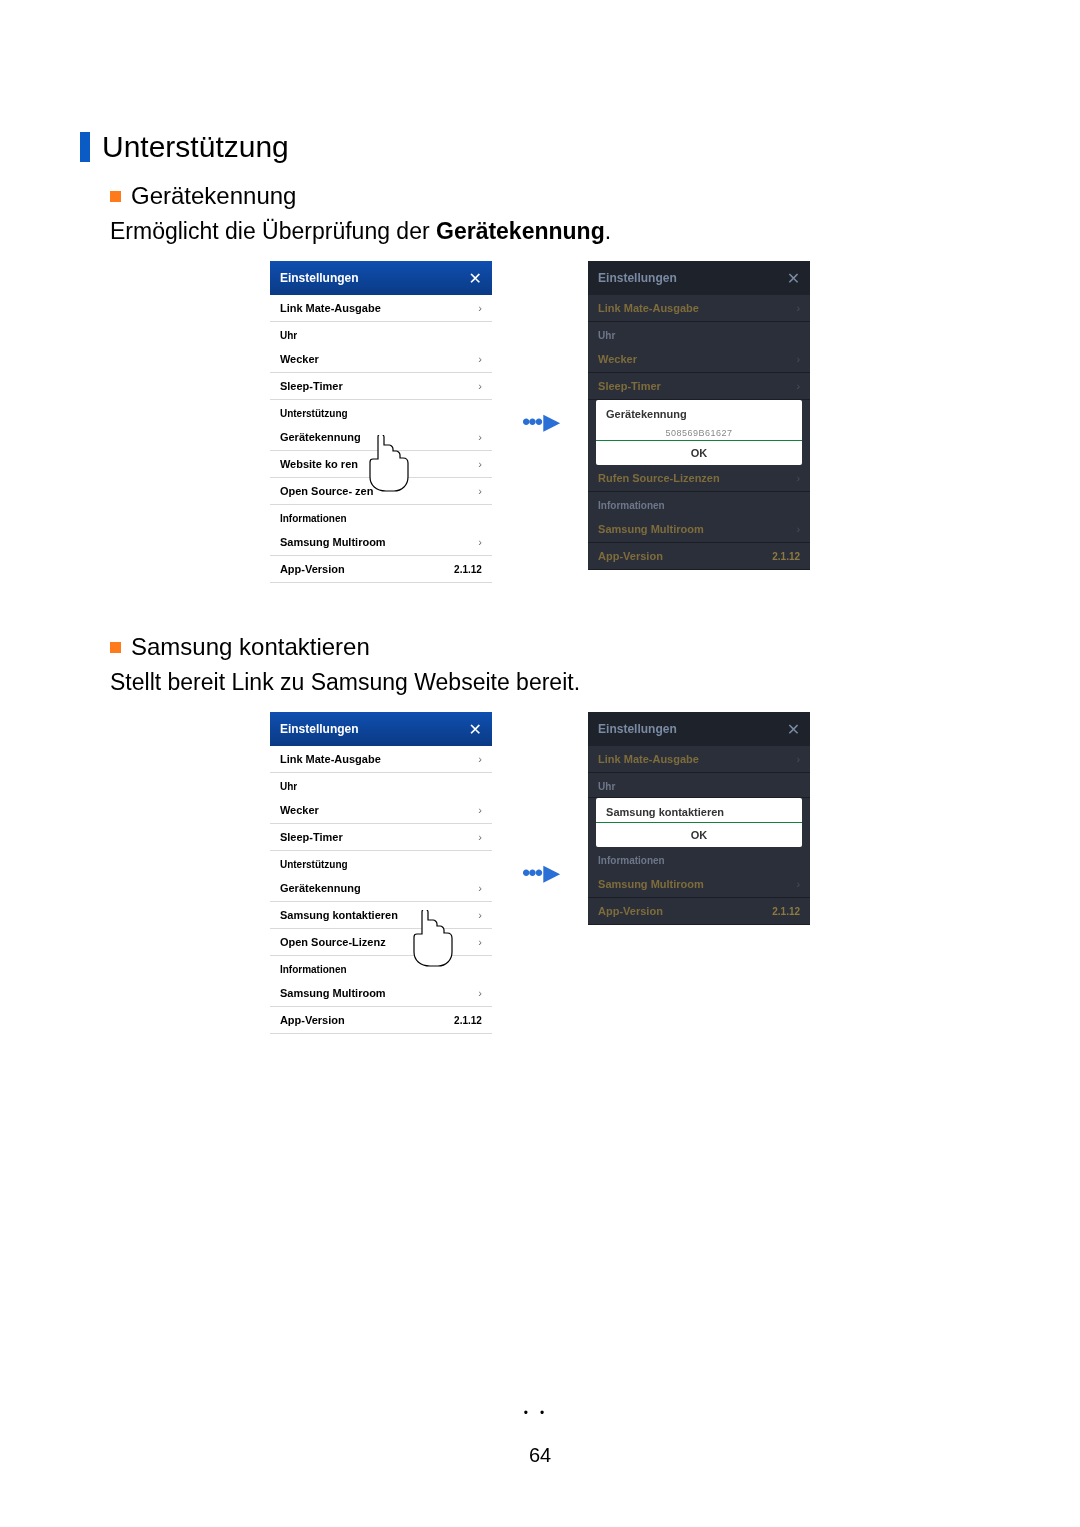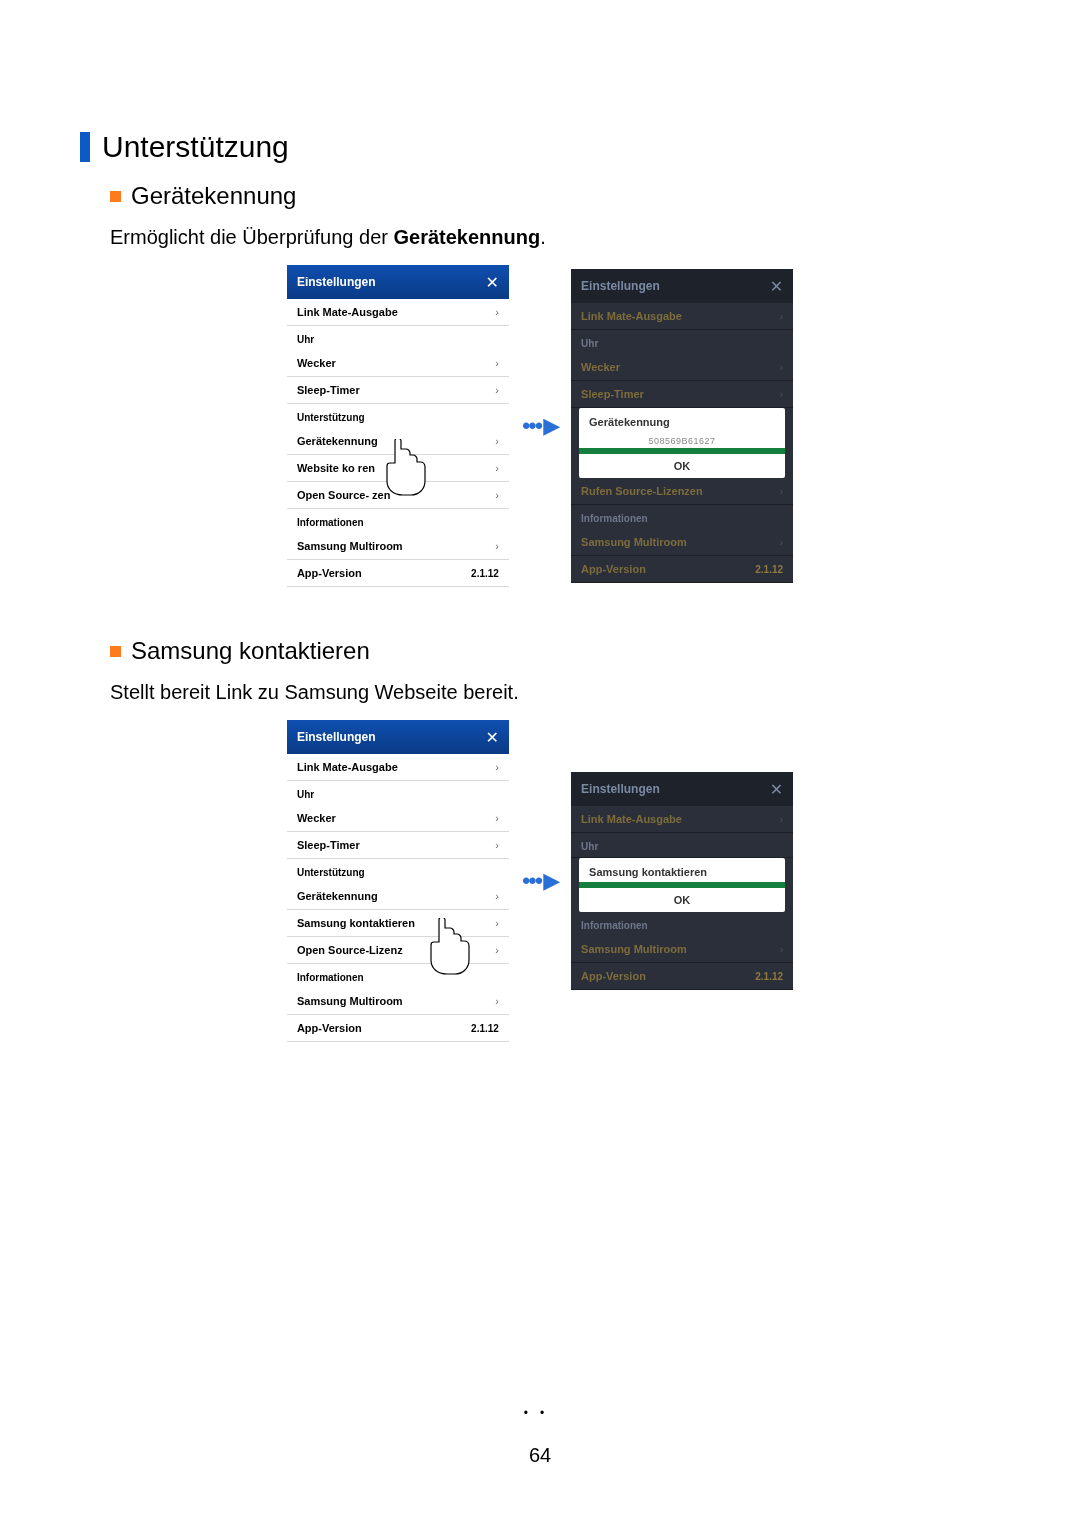--- a/index.html
+++ b/index.html
@@ -11,26 +11,25 @@
     color: #000;
     position: relative;
     padding: 130px 80px 0 80px;
   }
   .h1-row { display: flex; align-items: center; margin-bottom: 18px; }
   .h1-bar { width: 10px; height: 30px; background: #0b5bc4; margin-right: 12px; }
   .h1-text { font-size: 30px; font-weight: normal; color: #000; }
   .h2-row { display: flex; align-items: center; margin: 14px 0 8px 30px; }
   .h2-sq { width: 11px; height: 11px; background: #ff7a1a; margin-right: 10px; }
   .h2-text { font-size: 24px; font-weight: normal; }
-  .body-text { font-size: 20px; margin: 16px 0 16px 30px; }
+  .body-text { font-size: 23px; margin: 0 0 16px 30px; }
   .figure-row {
     display: flex;
-    align-items: center;
     justify-content: center;
-    gap: 13px;
+    gap: 30px;
     margin-bottom: 50px;
   }
   .arrow {
     color: #2a6fd6;
     font-size: 24px;
     display: flex;
     align-items: center;
     letter-spacing: -2px;
   }
   .arrow .tri {
@@ -126,21 +125,21 @@
     text-align: center;
     padding: 4px 0 2px 0;
     letter-spacing: 0.5px;
   }
   .popup-ok {
     font-size: 11px;
     font-weight: bold;
     color: #333;
     text-align: center;
     padding: 6px 0;
-    border-top: 6px solid #15803d;
+    border-top: 1px solid #15803d;
   }
   .page-foot {
     position: absolute;
     bottom: 60px;
     left: 0; right: 0;
     text-align: center;
   }
   .page-foot .dots { font-size: 12px; letter-spacing: 12px; color:#000;}
   .page-foot .num { font-size: 20px; color:#000;margin-top:24px;}
 </style>

